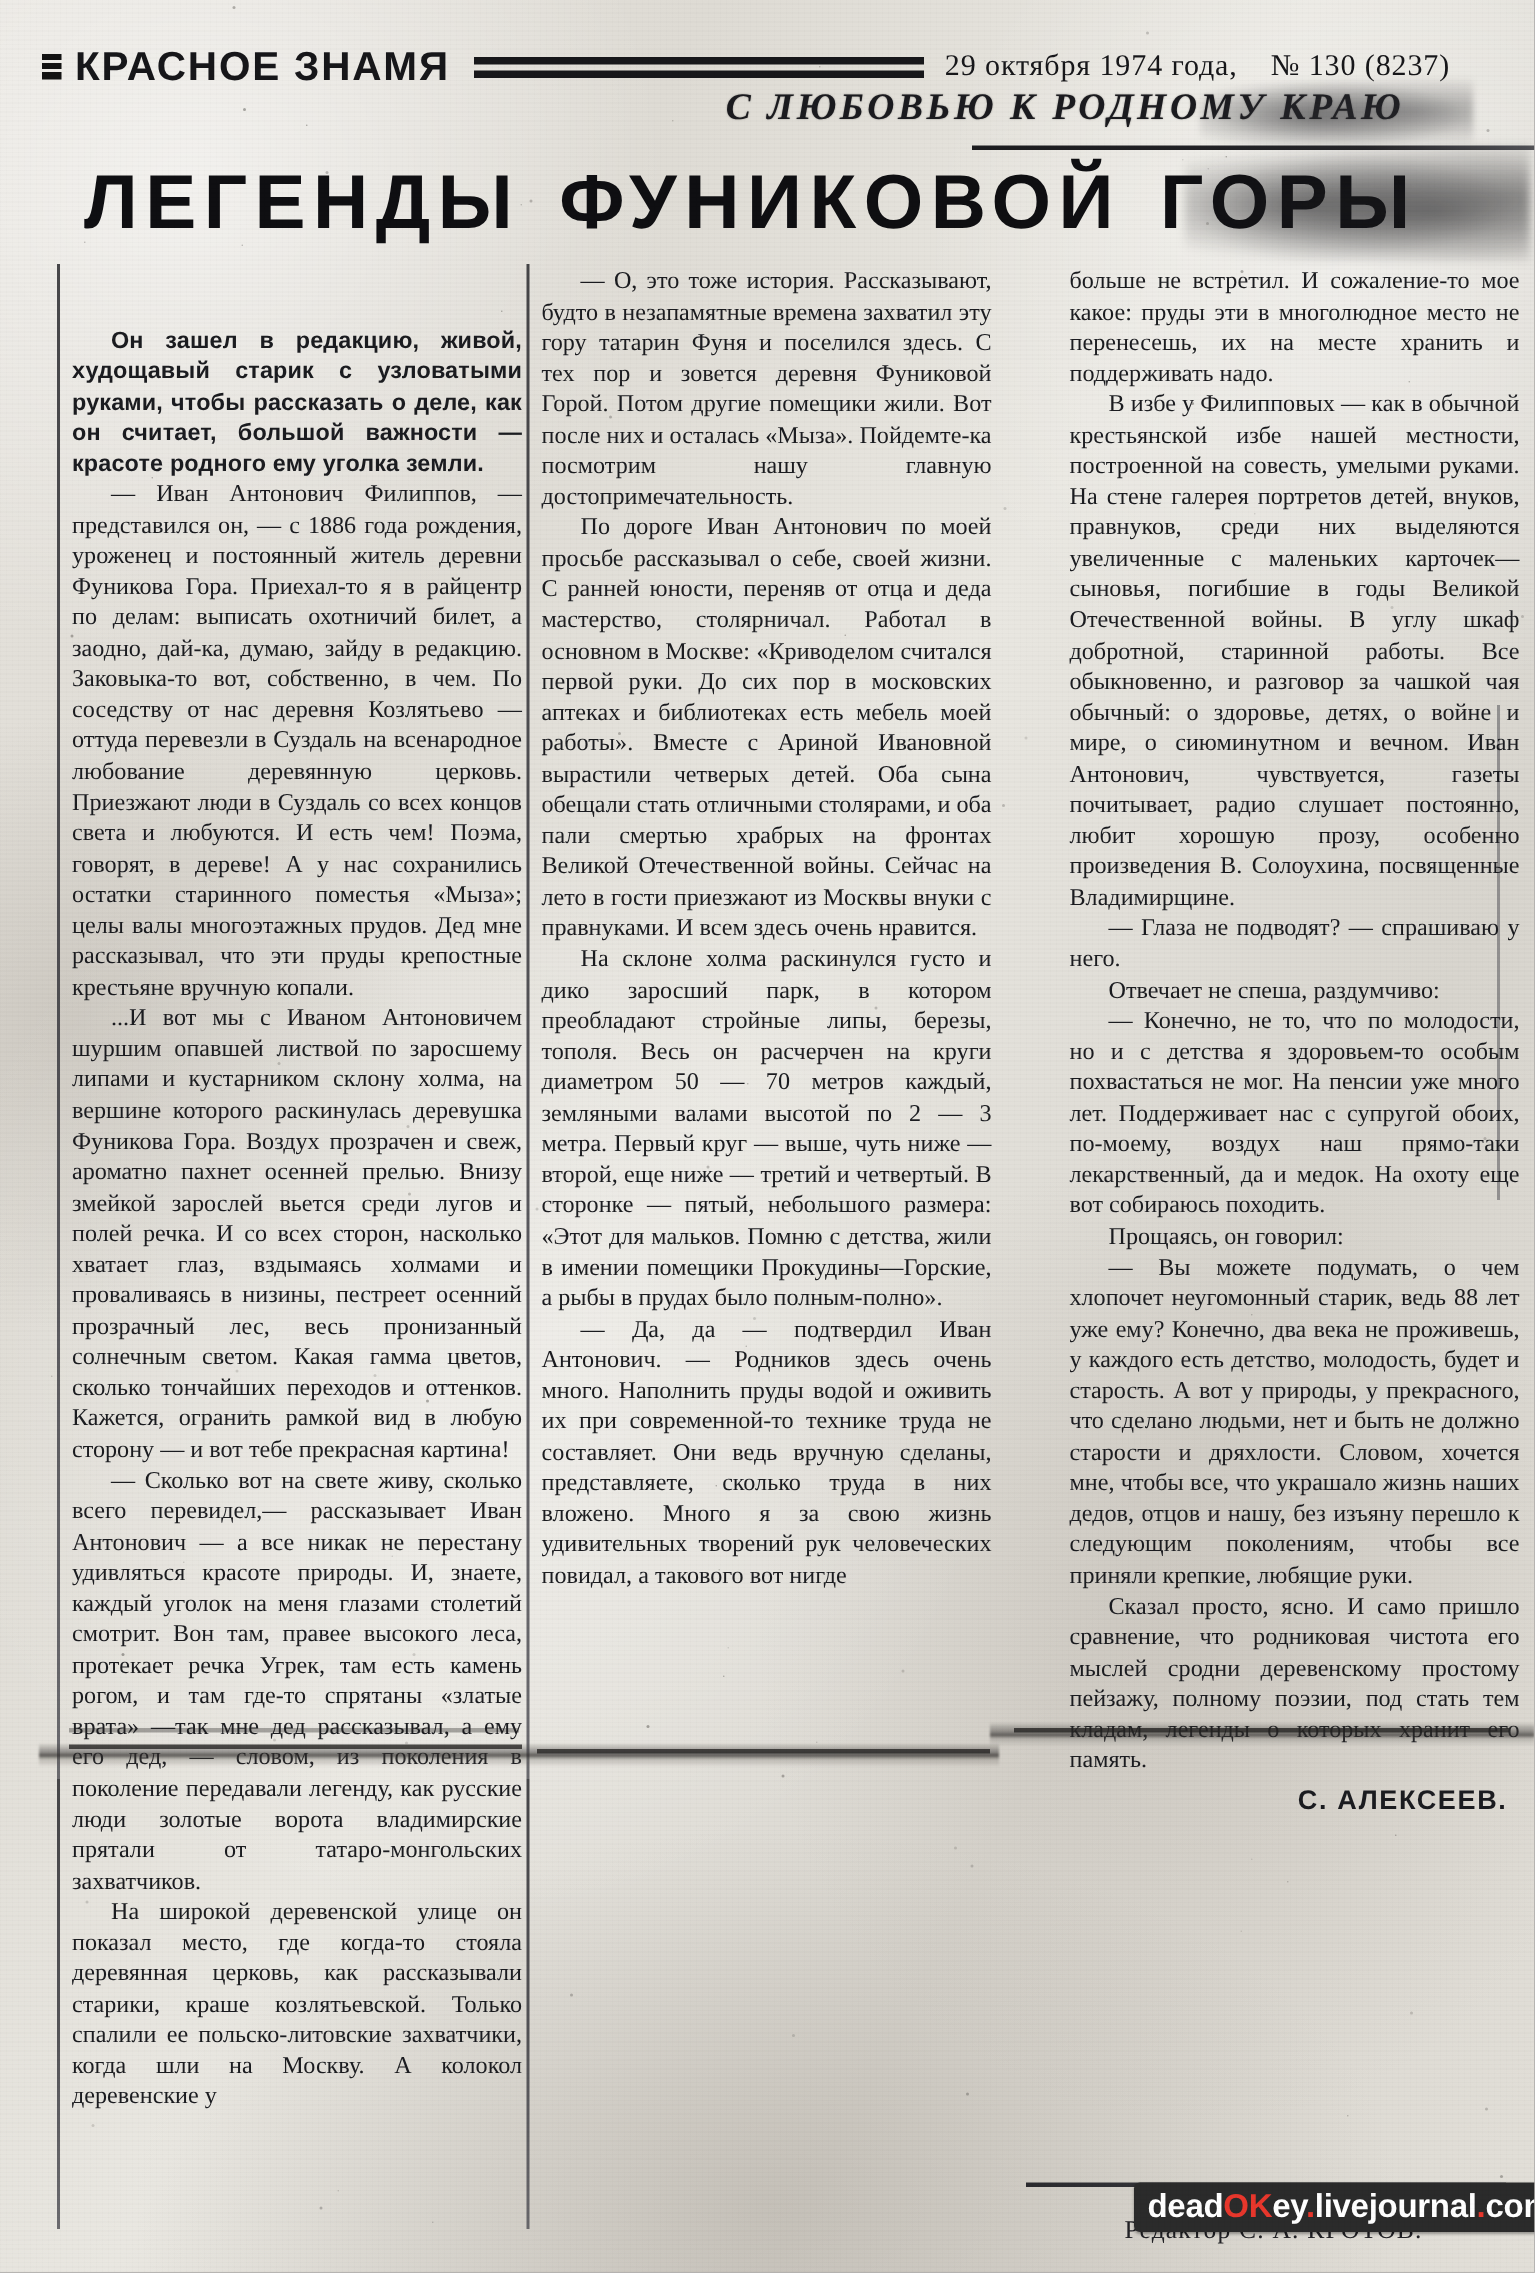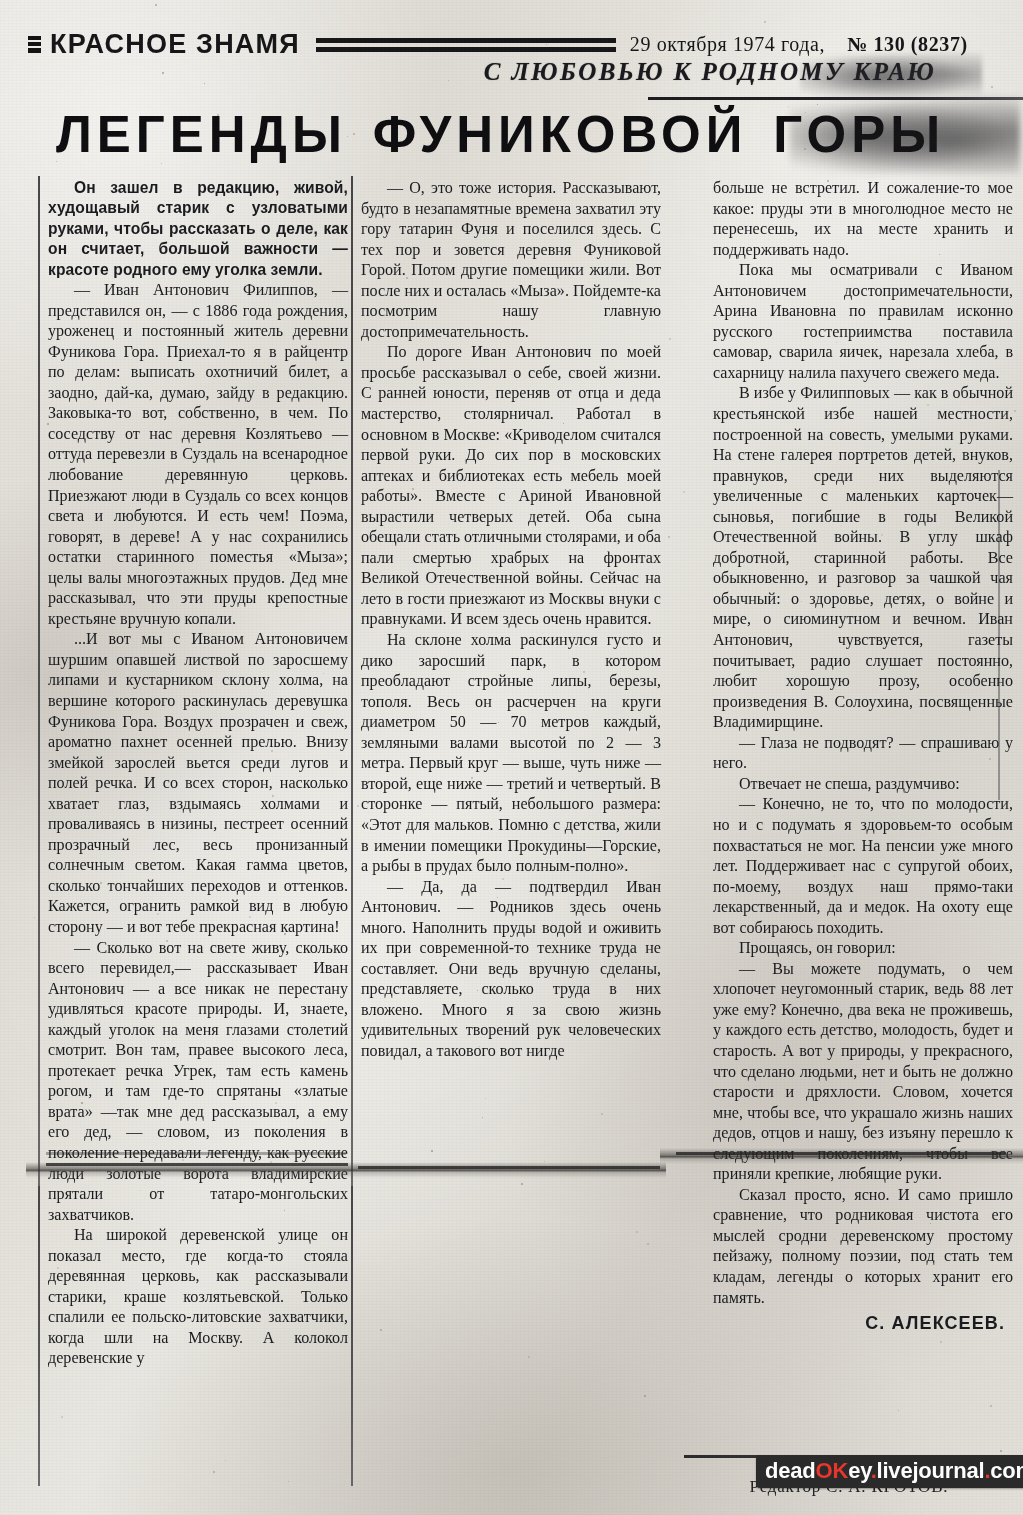--- a/index.html
+++ b/index.html
@@ -86,21 +86,20 @@
     white-space: nowrap;
     color: #17171a;
   }
   .mast-issue {
     font-family: "Liberation Serif", "DejaVu Serif", serif;
     font-size: 20px;
     letter-spacing: .6px;
     white-space: nowrap;
     margin-left: 22px;
     color: #17171a;
-    font-weight: bold;
   }
 
   
   .rubric {
     position: absolute;
     left: 420px; top: 58px; width: 580px;
     text-align: center;
     font-family: "Liberation Serif", "DejaVu Serif", serif;
     font-style: italic;
     font-weight: bold;
@@ -169,20 +168,21 @@
   #col2 { left: 361px; }
   #col3 { left: 713px; }
 
   .col p { margin: 0; text-indent: 26px; }
   .col p.lead {
     font-family: "Liberation Sans", "DejaVu Sans", sans-serif;
     font-weight: bold;
     font-size: 15.6px;
     line-height: 20.4px;
     letter-spacing: .1px;
+    margin-top: 40px;
   }
   .col p.noind { text-indent: 0; }
 
   .byline {
     text-align: right;
     font-family: "Liberation Sans", "DejaVu Sans", sans-serif;
     font-weight: bold;
     font-size: 18px;
     letter-spacing: 1.1px;
     margin-top: 5px;
@@ -320,25 +320,24 @@
 
     <div class="col" id="col2">
       <p>— О, это тоже история. Рассказывают, будто в незапамятные времена захватил эту гору татарин Фуня и поселился здесь. С тех пор и зовется деревня Фуниковой Горой. Потом другие помещики жили. Вот после них и осталась «Мыза». Пойдемте-ка посмотрим нашу главную достопримечательность.</p>
       <p>По дороге Иван Антонович по моей просьбе рассказывал о себе, своей жизни. С ранней юности, переняв от отца и деда мастерство, столярничал. Работал в основном в Москве: «Криводелом считался первой руки. До сих пор в московских аптеках и библиотеках есть мебель моей работы». Вместе с Ариной Ивановной вырастили четверых детей. Оба сына обещали стать отличными столярами, и оба пали смертью храбрых на фронтах Великой Отечественной войны. Сейчас на лето в гости приезжают из Москвы внуки с правнуками. И всем здесь очень нравится.</p>
       <p>На склоне холма раскинулся густо и дико заросший парк, в котором преобладают стройные липы, березы, тополя. Весь он расчерчен на круги диаметром 50 — 70 метров каждый, земляными валами высотой по 2 — 3 метра. Первый круг — выше, чуть ниже — второй, еще ниже — третий и четвертый. В сторонке — пятый, небольшого размера: «Этот для мальков. Помню с детства, жили в имении помещики Прокудины—Горские, а рыбы в прудах было полным-полно».</p>
       <p>— Да, да — подтвердил Иван Антонович. — Родников здесь очень много. Наполнить пруды водой и оживить их при современной-то технике труда не составляет. Они ведь вручную сделаны, представляете, сколько труда в них вложено. Много я за свою жизнь удивительных творений рук человеческих повидал, а такового вот нигде</p>
     </div>
 
     <div class="col" id="col3">
       <p class="noind">больше не встретил. И сожаление-то мое какое: пруды эти в многолюдное место не перенесешь, их на месте хранить и поддерживать надо.</p>
-      <p>Пока мы осматривали с Иваном Антоновичем достопримечательности, Арина Ивановна по правилам исконно русского гостеприимства поставила самовар, сварила яичек, нарезала хлеба, в сахарницу налила пахучего свежего меда.</p>
       <p>В избе у Филипповых — как в обычной крестьянской избе нашей местности, построенной на совесть, умелыми руками. На стене галерея портретов детей, внуков, правнуков, среди них выделяются увеличенные с маленьких карточек—сыновья, погибшие в годы Великой Отечественной войны. В углу шкаф добротной, старинной работы. Все обыкновенно, и разговор за чашкой чая обычный: о здоровье, детях, о войне и мире, о сиюминутном и вечном. Иван Антонович, чувствуется, газеты почитывает, радио слушает постоянно, любит хорошую прозу, особенно произведения В. Солоухина, посвященные Владимирщине.</p>
       <p>— Глаза не подводят? — спрашиваю у него.</p>
       <p>Отвечает не спеша, раздумчиво:</p>
-      <p>— Конечно, не то, что по молодости, но и с подумать я здоровьем-то особым похвастаться не мог. На пенсии уже много лет. Поддерживает нас с супругой обоих, по-моему, воздух наш прямо-таки лекарственный, да и медок. На охоту еще вот собираюсь походить.</p>
+      <p>— Конечно, не то, что по молодости, но и с детства я здоровьем-то особым похвастаться не мог. На пенсии уже много лет. Поддерживает нас с супругой обоих, по-моему, воздух наш прямо-таки лекарственный, да и медок. На охоту еще вот собираюсь походить.</p>
       <p>Прощаясь, он говорил:</p>
       <p>— Вы можете подумать, о чем хлопочет неугомонный старик, ведь 88 лет уже ему? Конечно, два века не проживешь, у каждого есть детство, молодость, будет и старость. А вот у природы, у прекрасного, что сделано людьми, нет и быть не должно старости и дряхлости. Словом, хочется мне, чтобы все, что украшало жизнь наших дедов, отцов и нашу, без изъяну перешло к следующим поколениям, чтобы все приняли крепкие, любящие руки.</p>
       <p>Сказал просто, ясно. И само пришло сравнение, что родниковая чистота его мыслей сродни деревенскому простому пейзажу, полному поэзии, под стать тем кладам, легенды о которых хранит его память.</p>
       <div class="byline">С. АЛЕКСЕЕВ.</div>
     </div>
 
     <div class="fold" id="fold-left"></div>
     <div class="fold" id="fold-right"></div>
     <div class="strike" style="left:46px; top:1163px; width:302px;"></div>
     <div class="strike" style="left:358px; top:1166px; width:302px;"></div>

